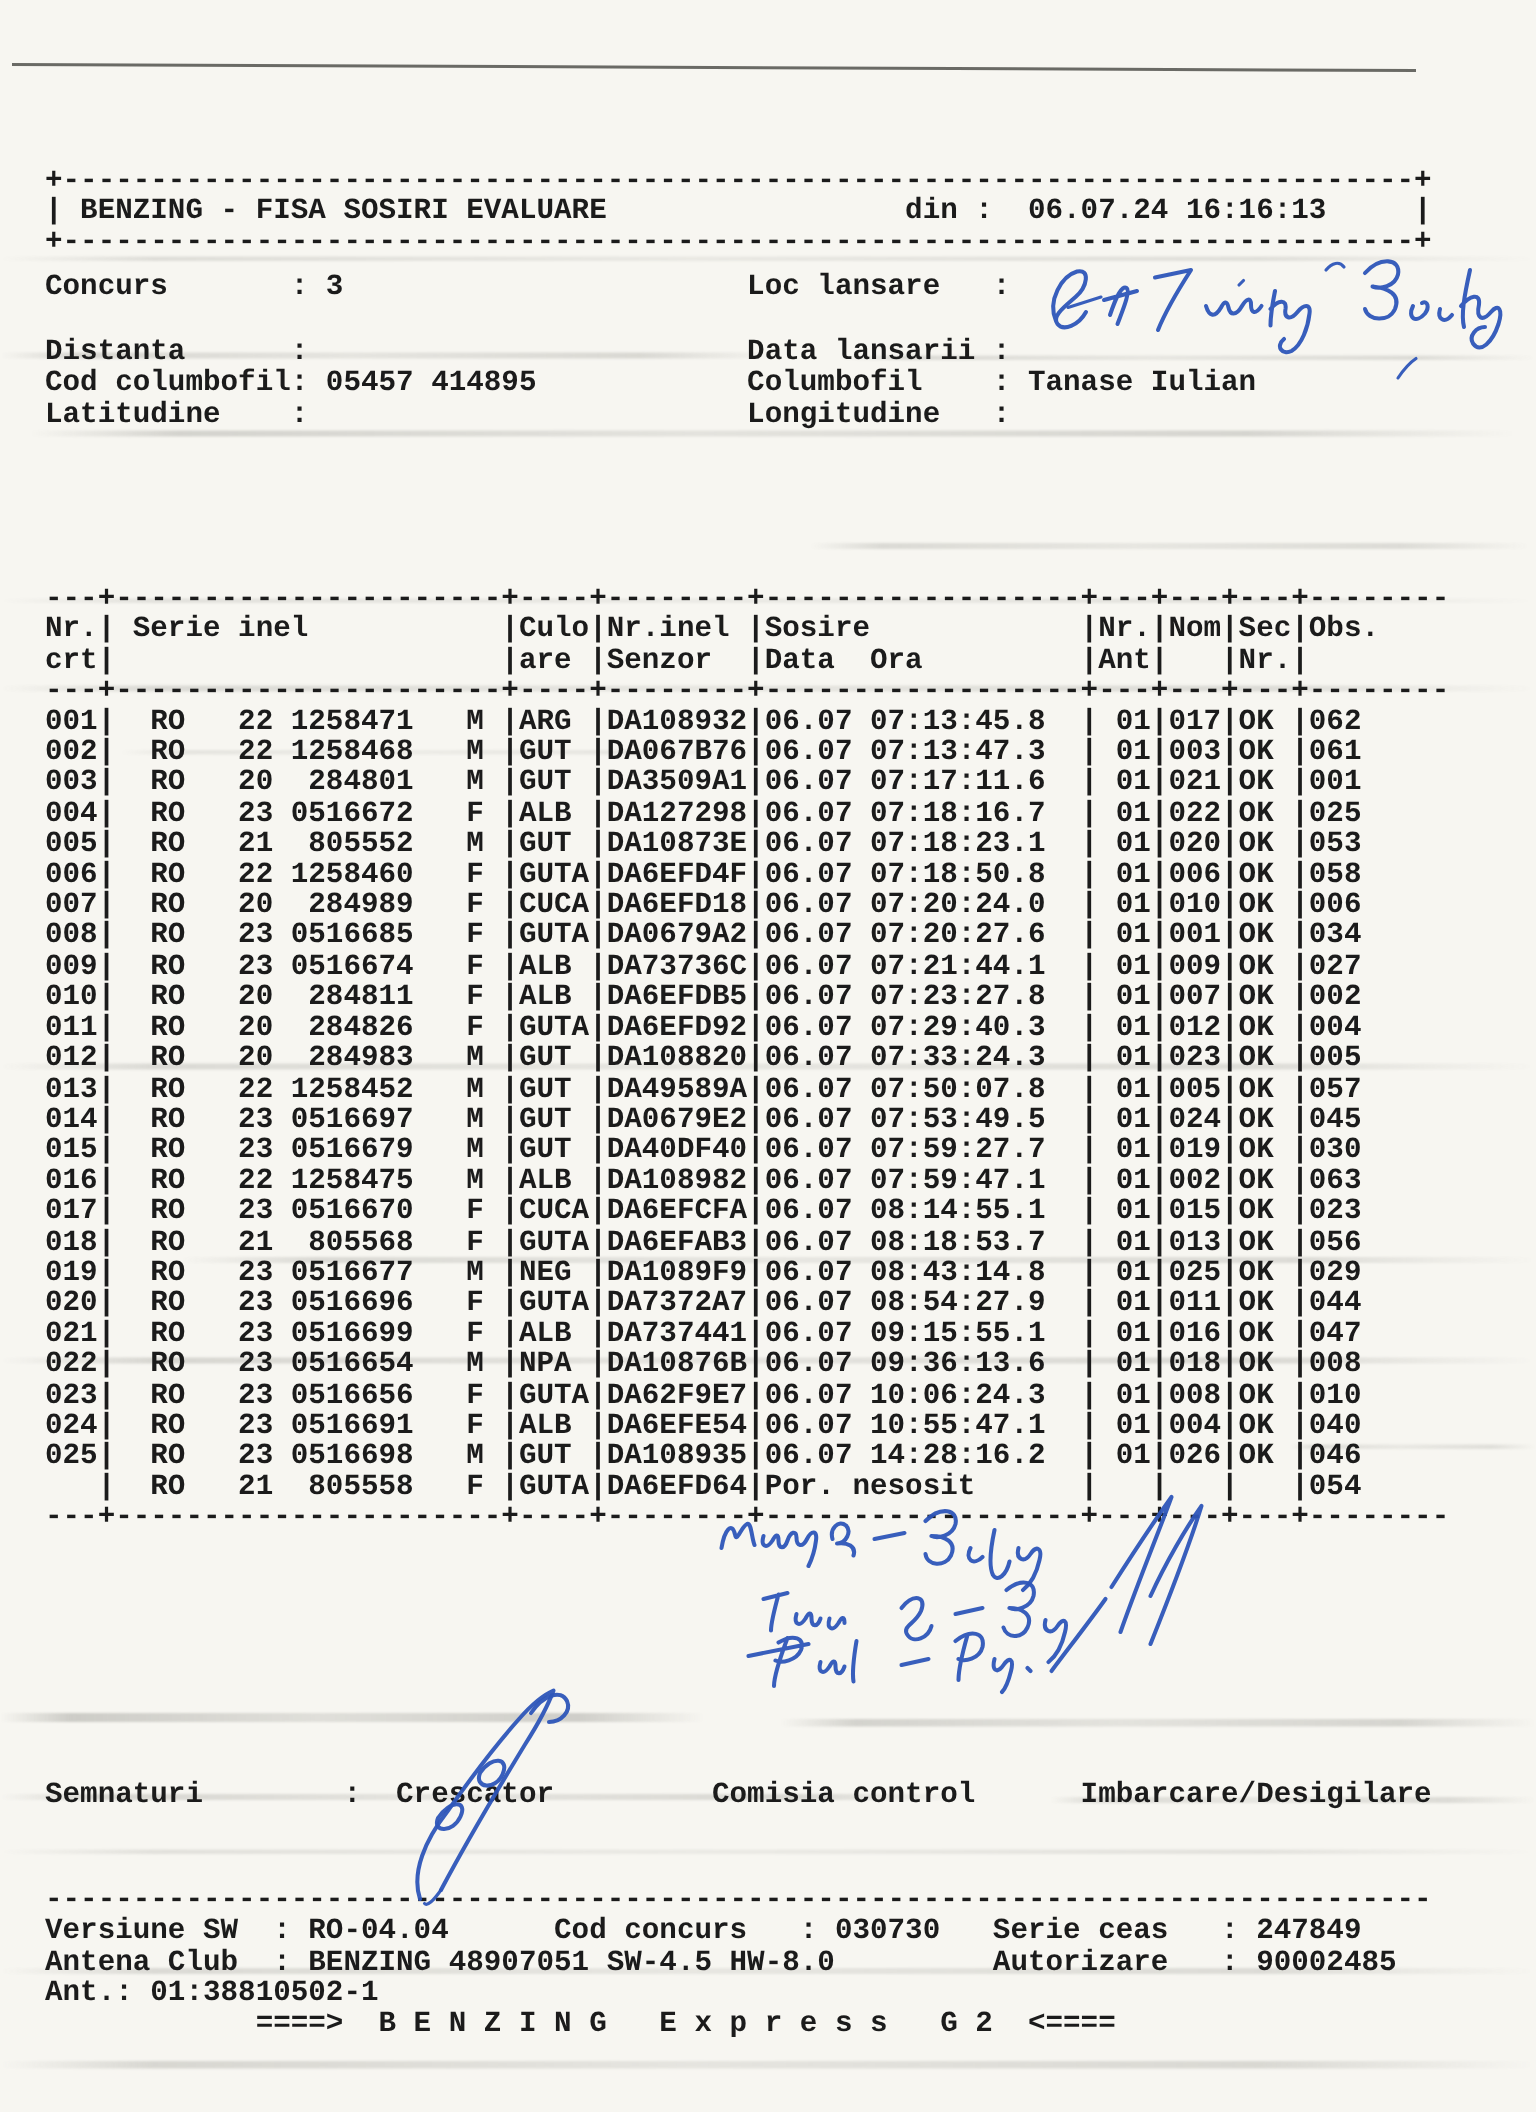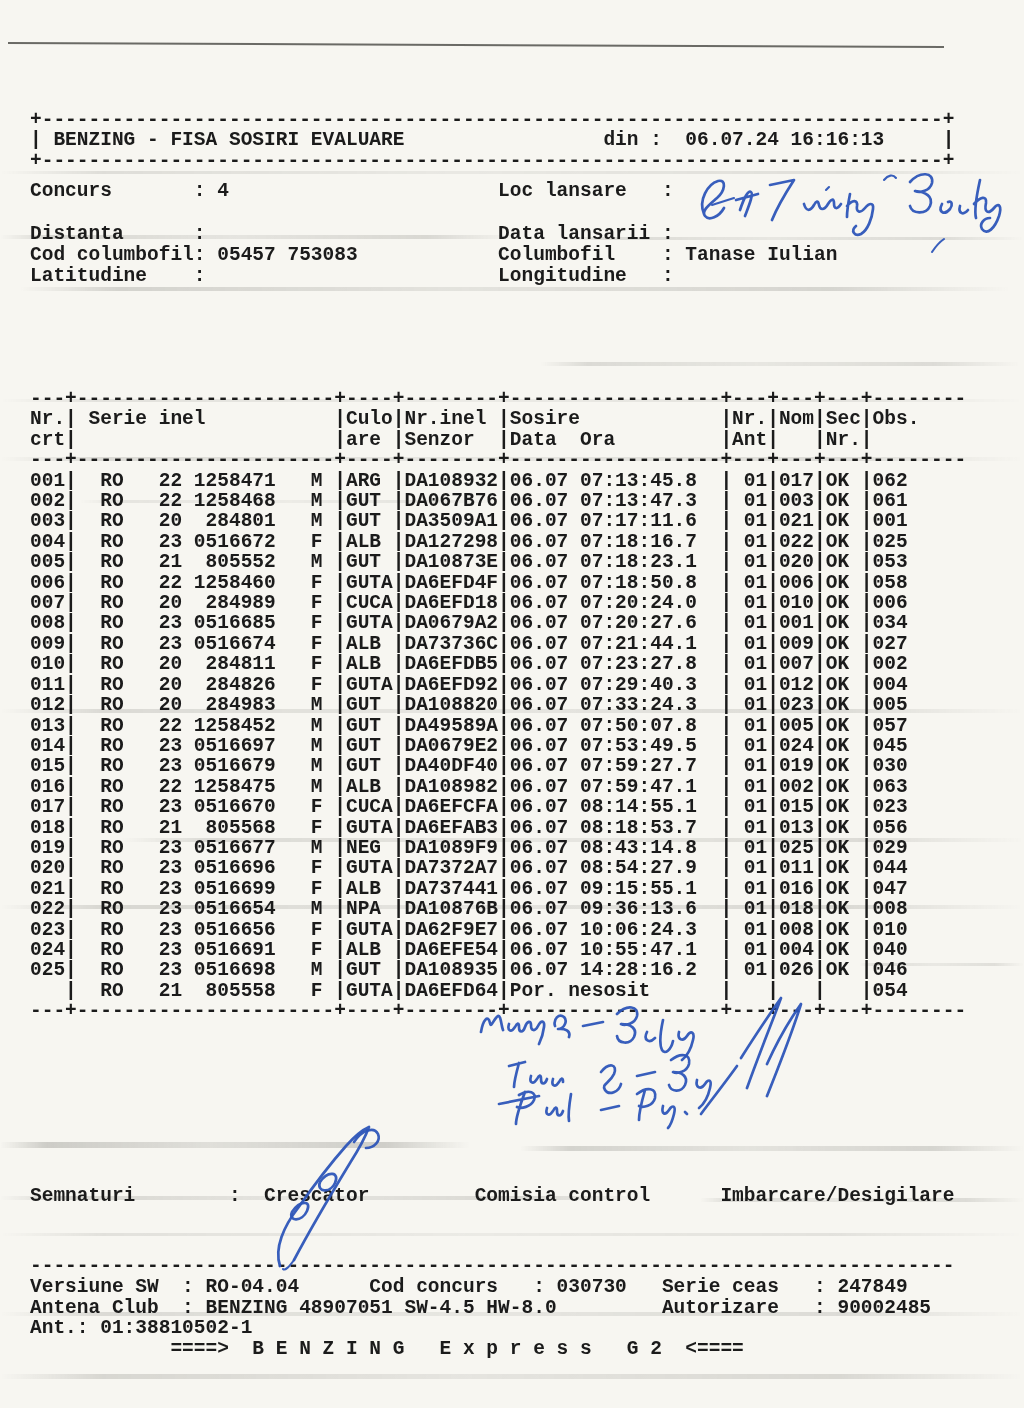--- a/index.html
+++ b/index.html
@@ -48,23 +48,23 @@
   <div class="streak" style="top:1146px;left:520px;width:504px;height:5px;opacity:.5"></div>
   <div class="streak" style="top:1196px;left:0;width:650px;height:4px;opacity:.45"></div>
   <div class="streak" style="top:1198px;left:700px;width:324px;height:3.5px;opacity:.4"></div>
   <div class="streak" style="top:1233px;left:0;width:1024px;height:3px;opacity:.3"></div>
   <div class="streak" style="top:1312px;left:0;width:1024px;height:4px;opacity:.4"></div>
   <div class="streak" style="top:1374px;left:0;width:1024px;height:5px;opacity:.45"></div>
 
   <pre class="doc" style="top:110px">+-----------------------------------------------------------------------------+
 | BENZING - FISA SOSIRI EVALUARE                 din :  06.07.24 16:16:13     |
 +-----------------------------------------------------------------------------+</pre>
-  <pre class="doc" style="top:181px">Concurs       : 4                       Loc lansare   : </pre>
+  <pre class="doc" style="top:181px">Concurs       : 3                       Loc lansare   : </pre>
   <pre class="doc lh21" style="top:224px">Distanta      :                         Data lansarii : 
-Cod columbofil: 05457 753083            Columbofil    : Tanase Iulian
+Cod columbofil: 05457 414895            Columbofil    : Tanase Iulian
 Latitudine    :                         Longitudine   : </pre>
   <pre class="doc" style="top:389px">---+----------------------+----+--------+------------------+---+---+---+--------
 Nr.| Serie inel           |Culo|Nr.inel |Sosire            |Nr.|Nom|Sec|Obs.
 crt|                      |are |Senzor  |Data  Ora         |Ant|   |Nr.|
 ---+----------------------+----+--------+------------------+---+---+---+--------
 001|  RO   22 1258471   M |ARG |DA108932|06.07 07:13:45.8  | 01|017|OK |062
 002|  RO   22 1258468   M |GUT |DA067B76|06.07 07:13:47.3  | 01|003|OK |061
 003|  RO   20  284801   M |GUT |DA3509A1|06.07 07:17:11.6  | 01|021|OK |001
 004|  RO   23 0516672   F |ALB |DA127298|06.07 07:18:16.7  | 01|022|OK |025
 005|  RO   21  805552   M |GUT |DA10873E|06.07 07:18:23.1  | 01|020|OK |053

